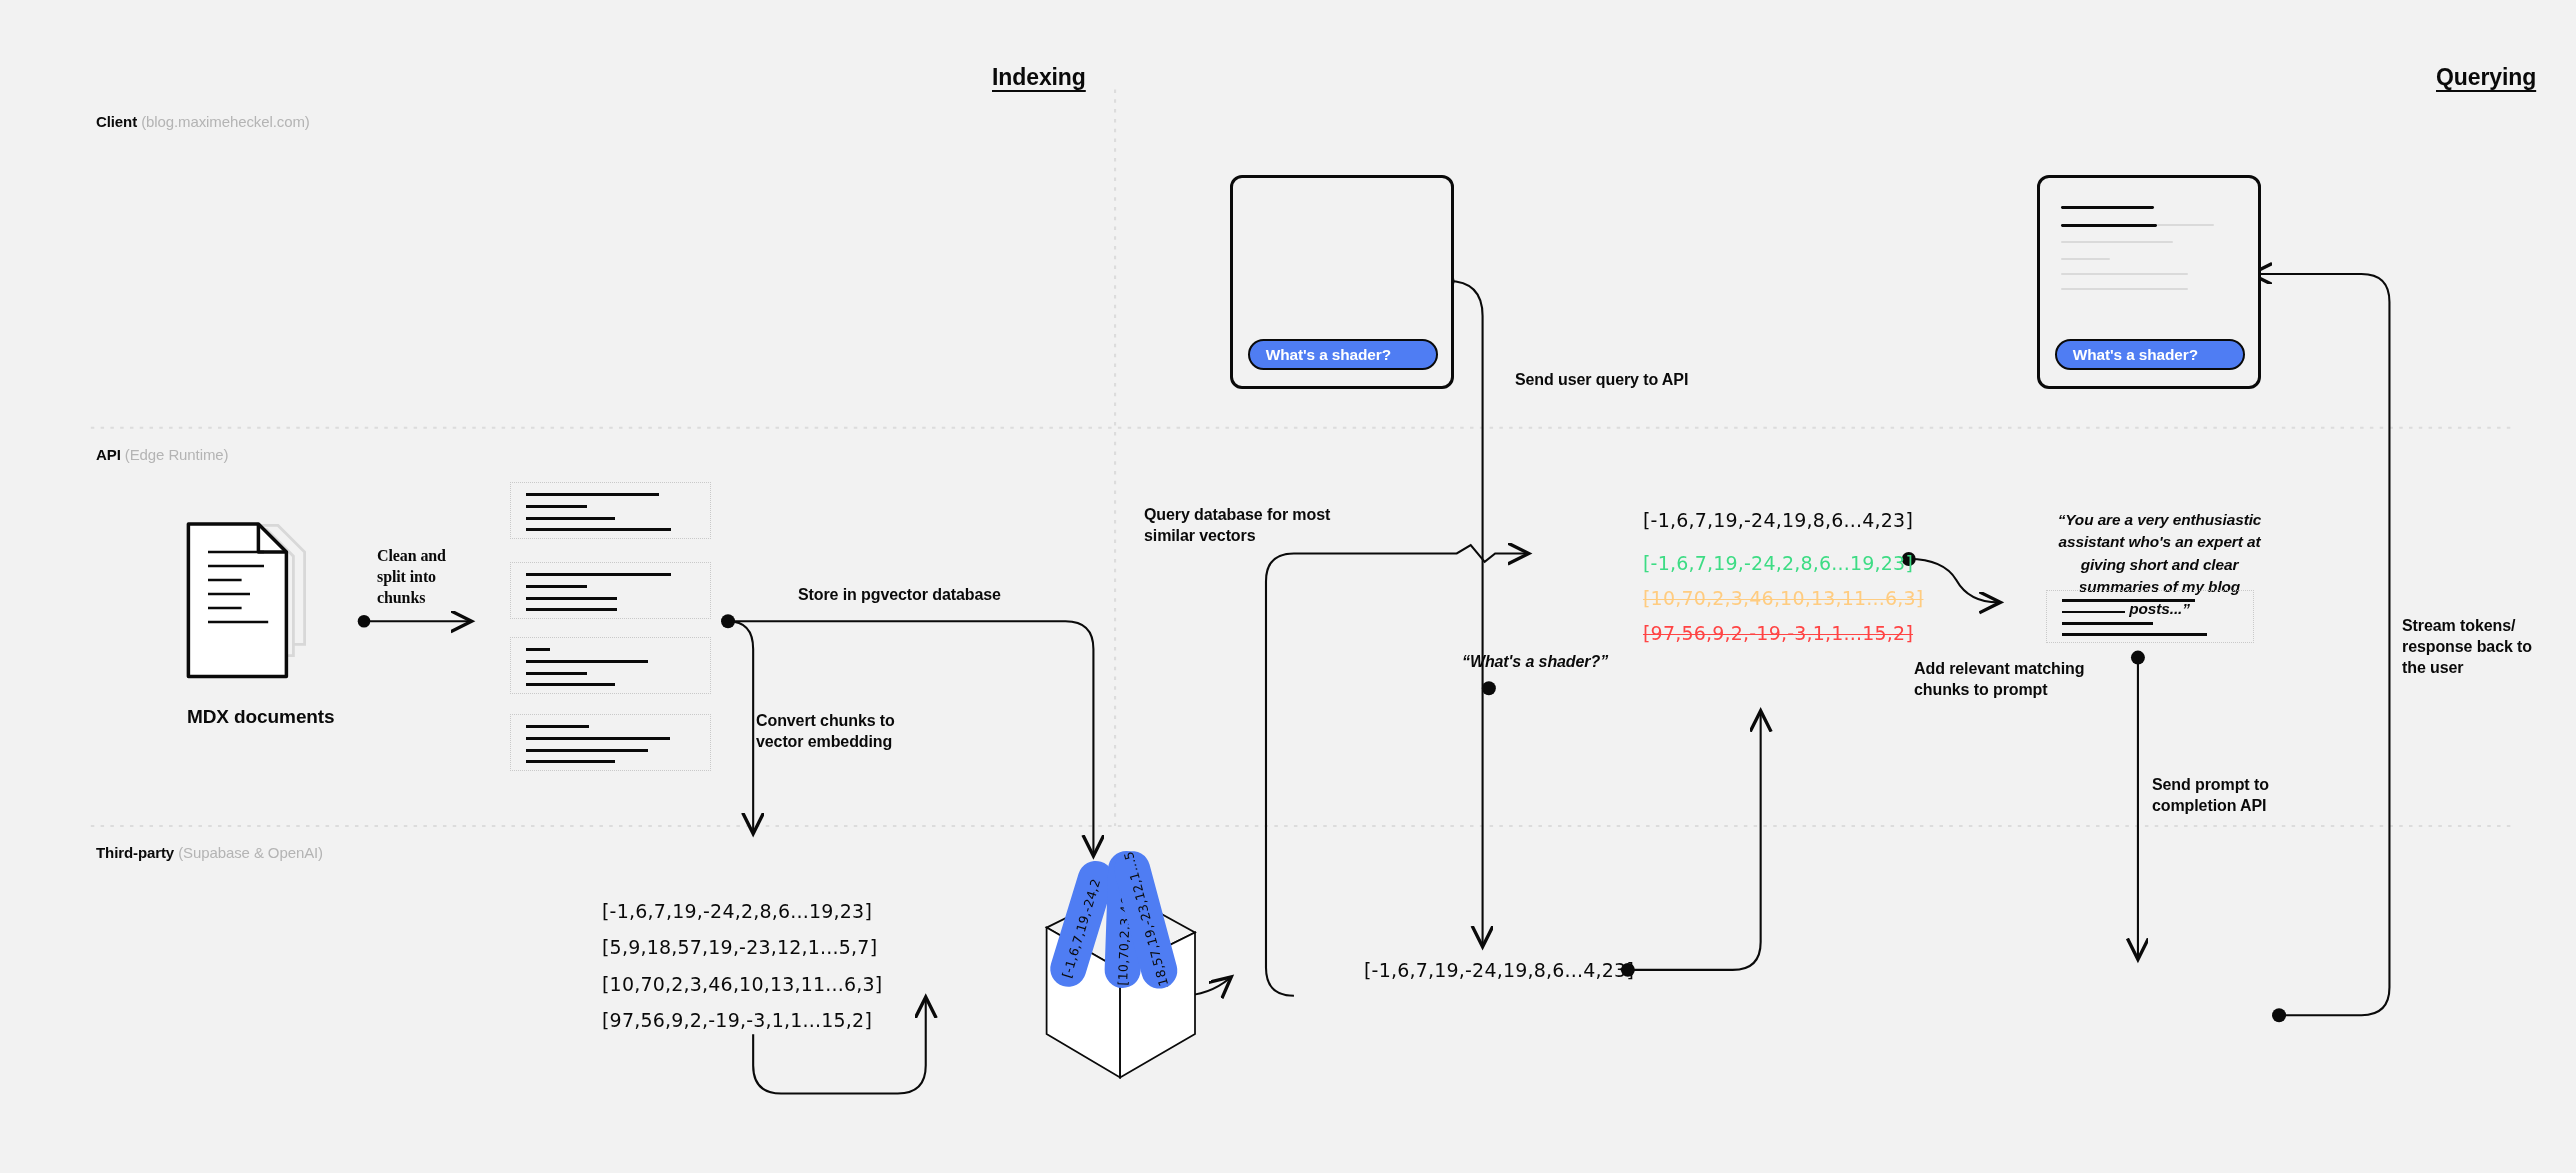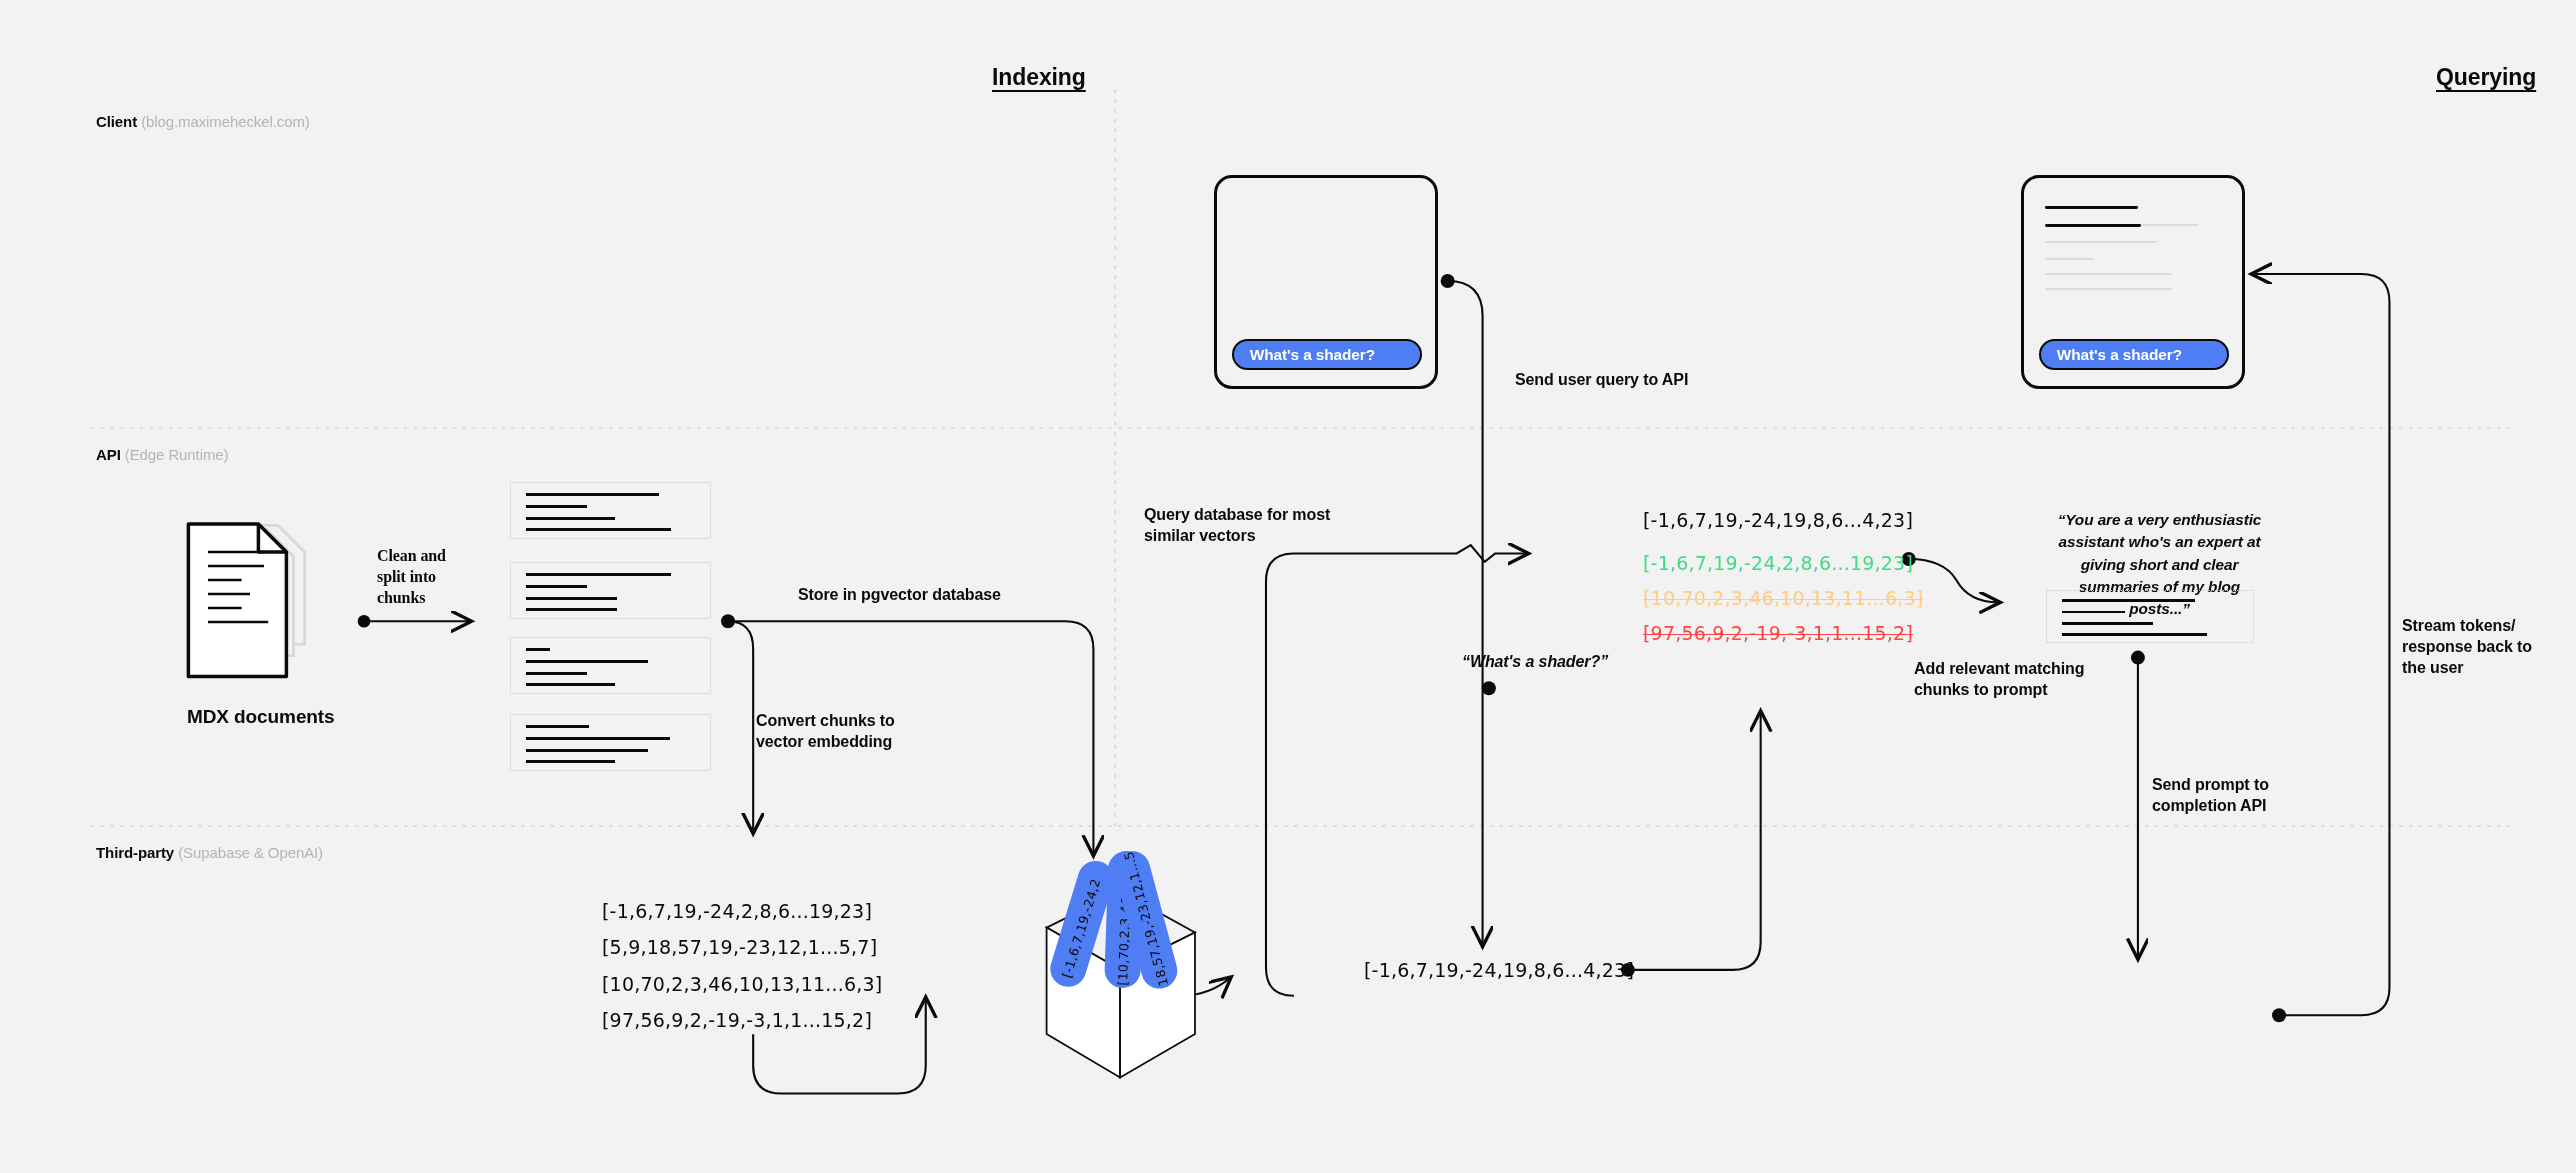--- a/index.html
+++ b/index.html
@@ -65,23 +65,24 @@
     font-style:italic;
     letter-spacing:-0.1px;
     white-space:nowrap;
     margin-left:28px;
   }
 
   
   .window{
     position:absolute;
     border:3.5px solid #0a0a0a;
-    border-radius:18px;
+    border-radius:12px;
     background:#f2f2f2;
     box-sizing:border-box;
+    margin-left:16px;
   }
   .bubble{
     position:absolute;
     background:#4f7df3;
     border:2.8px solid #0a0a0a;
     border-radius:698px;
     color:#ffffff;
     font-size:15.4px;
     font-weight:700;
     display:flex;

